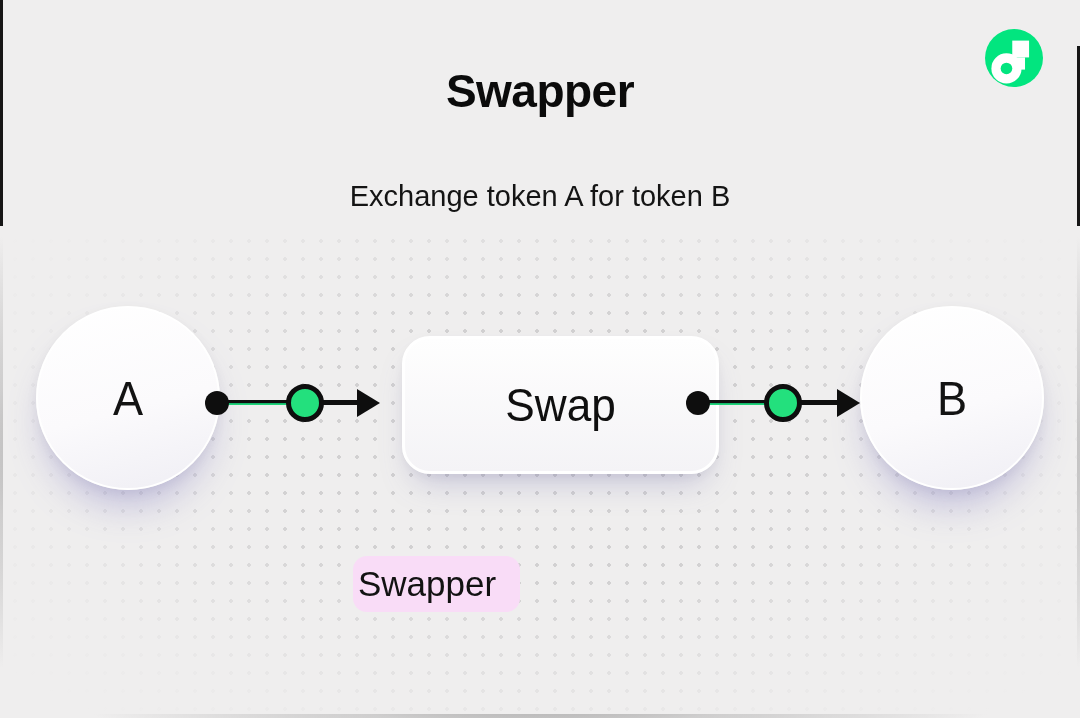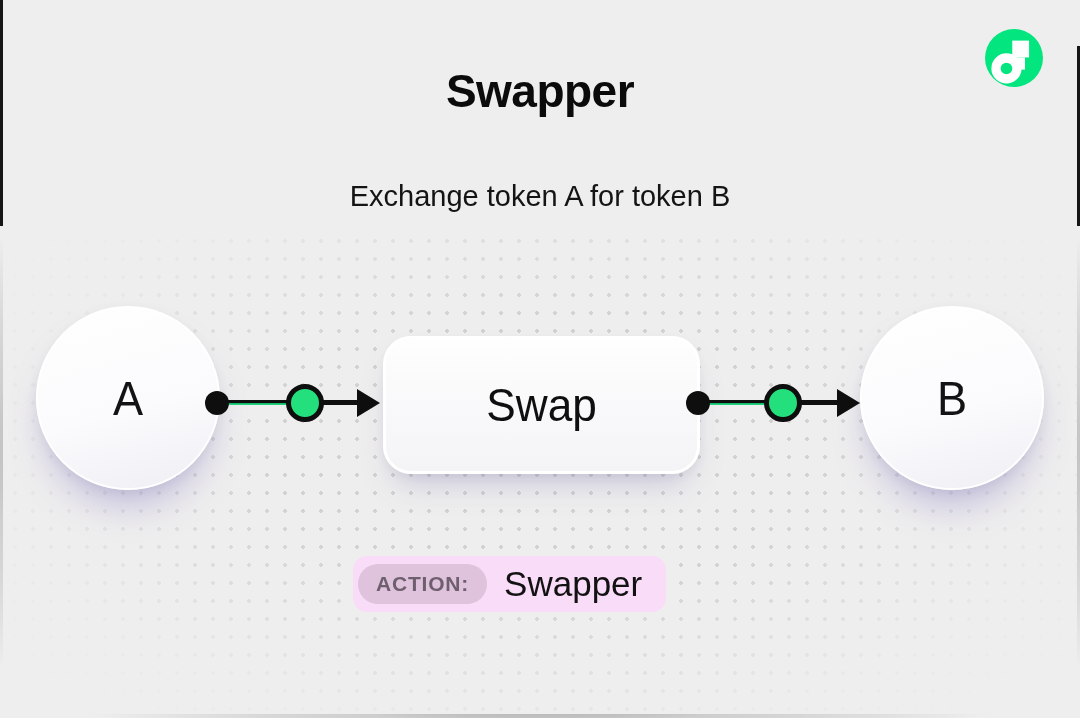--- a/index.html
+++ b/index.html
@@ -45,21 +45,21 @@
     background:linear-gradient(165deg,#ffffff 0%,#fbfafc 55%,#efeef4 100%);
     border:2px solid #ffffff;box-sizing:border-box;
     box-shadow:0 24px 38px -12px rgba(122,115,190,0.45), 0 4px 12px rgba(0,0,0,0.05);
     display:flex;align-items:center;justify-content:center;
   }
   .node-a{left:36px;top:306px;}
   .node-b{left:860px;top:306px;}
   .node-label{font-size:48px;font-weight:400;color:#131313;transform:scaleX(0.94);}
 
   .process-box{
-    position:absolute;left:383px;top:336px;width:317px;height:138px;
+    position:absolute;left:402px;top:336px;width:317px;height:138px;
     border-radius:28px;box-sizing:border-box;
     background:linear-gradient(180deg,#fefefe 0%,#f4f3f6 100%);
     border:3px solid #ffffff;
     box-shadow:0 18px 32px -12px rgba(110,105,170,0.35), 0 4px 10px rgba(0,0,0,0.04);
     display:flex;align-items:center;justify-content:center;
   }
   .process-label{font-size:46px;font-weight:400;color:#0f0f0f;transform:scaleX(0.96);}
 
   
   .conn-dot{position:absolute;width:24px;height:24px;border-radius:50%;background:#0e0e0e;}
@@ -126,15 +126,14 @@
 <div class="conn-green" style="left:286px;"></div>
 <div class="conn-arrow" style="left:357px;"></div>
 
 <div class="conn-line-a" style="left:696px;width:89px;"></div>
 <div class="conn-line-b" style="left:781px;width:58px;"></div>
 <div class="conn-dot" style="left:686px;top:391px;"></div>
 <div class="conn-green" style="left:764px;"></div>
 <div class="conn-arrow" style="left:837px;"></div>
 
 <div class="action-badge">
-  <span class="action-chip">ACTION:</span>
   <span class="action-value">Swapper</span>
 </div>
 
 </body></html>

